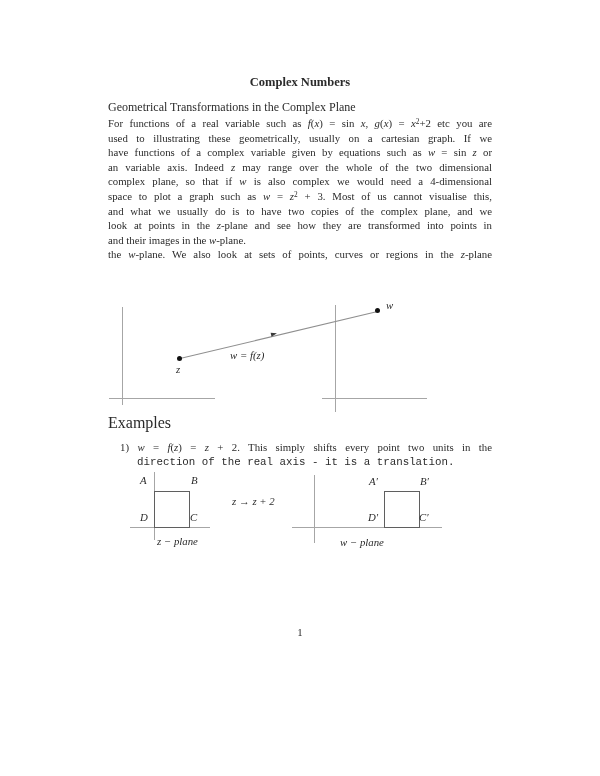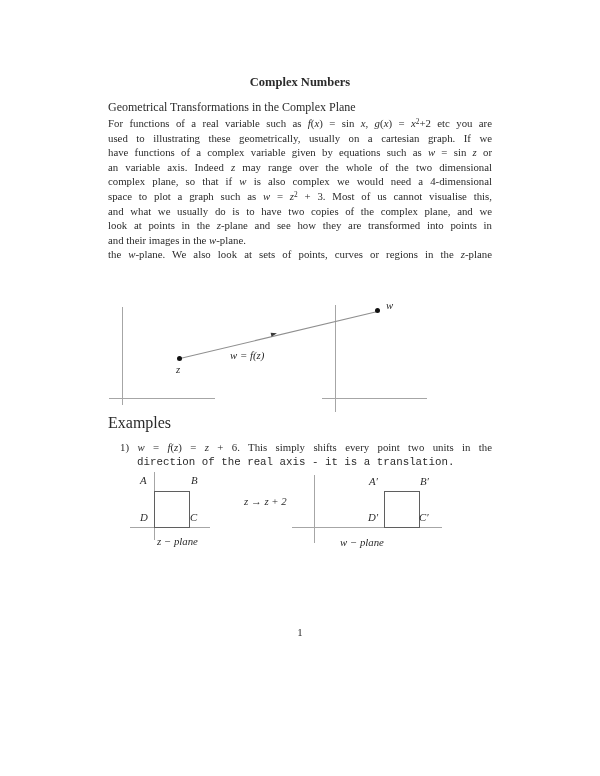--- a/index.html
+++ b/index.html
@@ -77,35 +77,35 @@
     <div class="dot" style="left:177px;top:356px"></div>
     <div class="dot" style="left:375px;top:308px"></div>
     <div class="mlabel" style="left:176px;top:363px">z</div>
     <div class="mlabel" style="left:386px;top:299px">w</div>
     <div class="mlabel" style="left:230px;top:349px">w = f(z)</div>
   </div>
 
   <div class="examples">Examples</div>
 
   <div class="item">
-    <div class="tline"><span>1) </span><span class="it">w</span><span> = </span><span class="it">f</span><span>(</span><span class="it">z</span><span>) = </span><span class="it">z</span><span> + 6. This simply shifts every point two units in the</span></div>
+    <div class="tline"><span>1) </span><span class="it">w</span><span> = </span><span class="it">f</span><span>(</span><span class="it">z</span><span>) = </span><span class="it">z</span><span> + 2. This simply shifts every point two units in the</span></div>
     <div class="tline e line2"><span>direction of the real axis - it is a translation.</span></div>
   </div>
 
   <div>
     <div class="vline" style="left:154px;top:472px;height:68px"></div>
     <div class="hline" style="left:130px;top:527px;width:80px"></div>
     <div class="square" style="left:154px;top:491px;width:36px;height:37px"></div>
     <div class="mlabel" style="left:140px;top:474px">A</div>
     <div class="mlabel" style="left:191px;top:474px">B</div>
     <div class="mlabel" style="left:140px;top:511px">D</div>
     <div class="mlabel" style="left:190px;top:511px">C</div>
     <div class="mlabel" style="left:157px;top:535px">z − plane</div>
 
-    <div class="mlabel" style="left:244px;top:495px">z → z + 2</div>
+    <div class="mlabel" style="left:232px;top:495px">z → z + 2</div>
 
     <div class="vline" style="left:314px;top:475px;height:68px"></div>
     <div class="hline" style="left:292px;top:527px;width:150px"></div>
     <div class="square" style="left:384px;top:491px;width:36px;height:37px"></div>
     <div class="mlabel" style="left:369px;top:475px">A′</div>
     <div class="mlabel" style="left:420px;top:475px">B′</div>
     <div class="mlabel" style="left:368px;top:511px">D′</div>
     <div class="mlabel" style="left:419px;top:511px">C′</div>
     <div class="mlabel" style="left:340px;top:536px">w − plane</div>
   </div>

